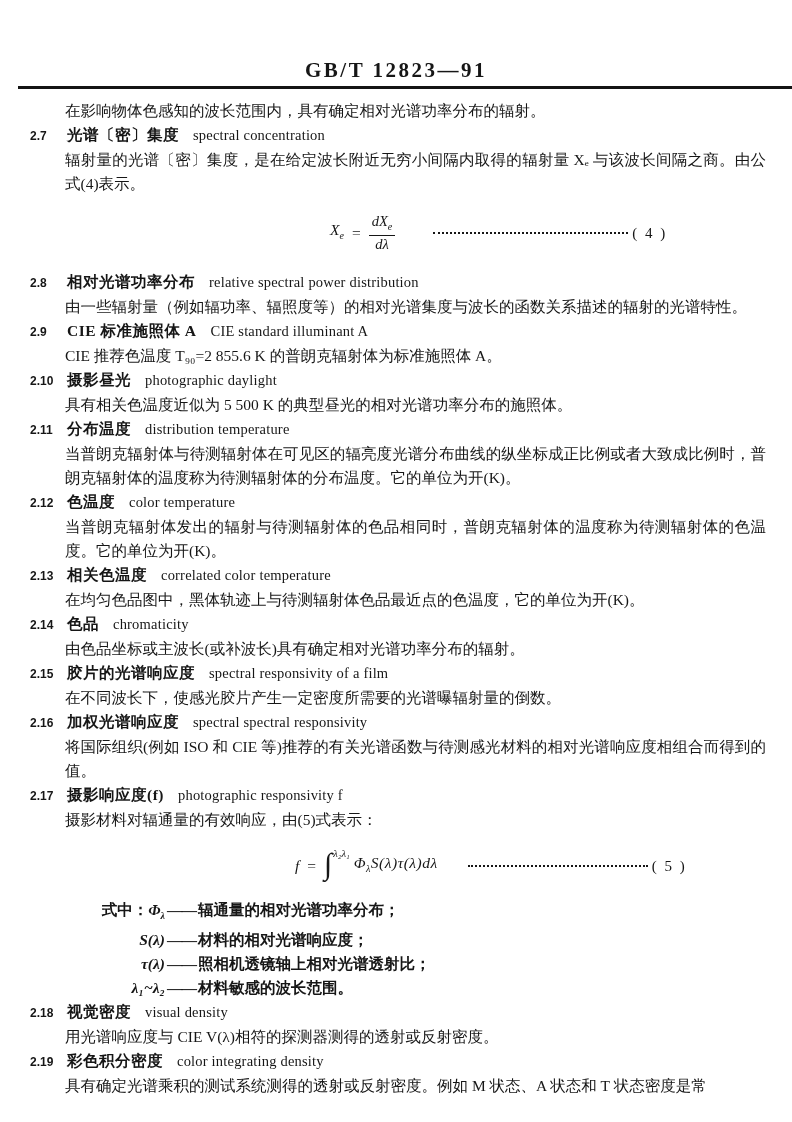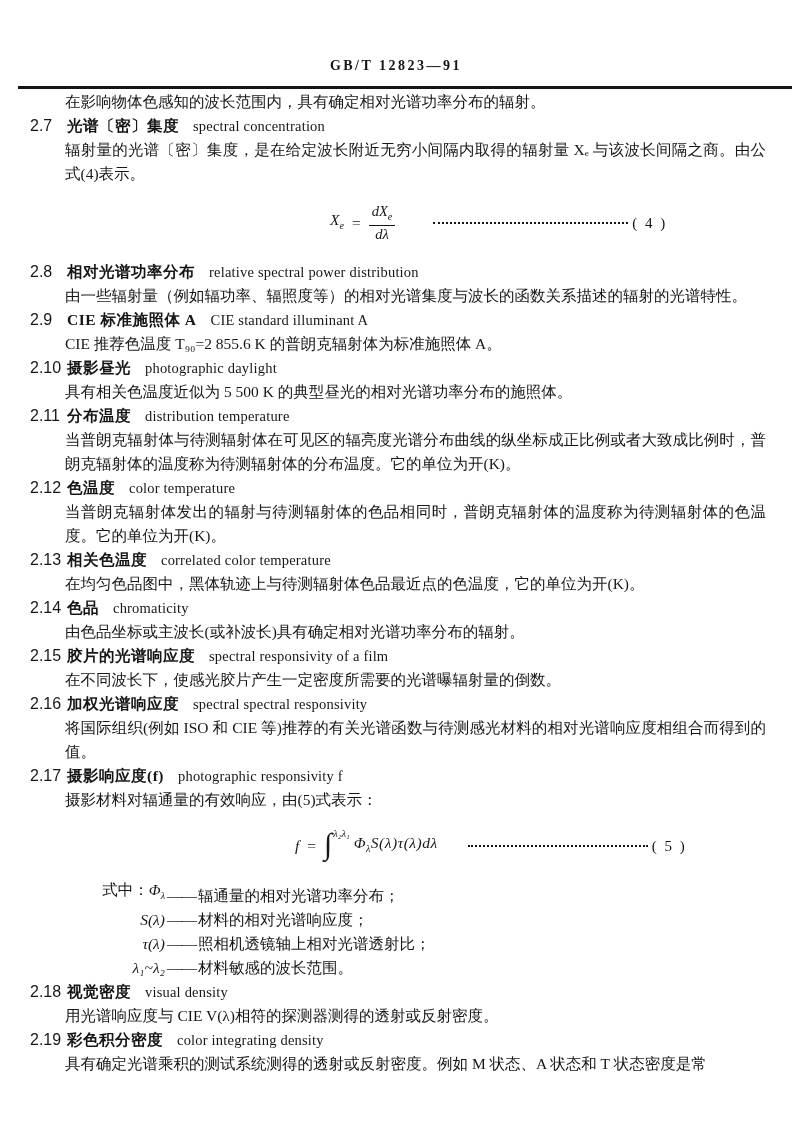--- a/index.html
+++ b/index.html
@@ -4,34 +4,34 @@
 <style>
   html,body{margin:0;padding:0;}
   body{
     width:792px;height:1122px;background:#ffffff;color:#161616;
     font-family:"Liberation Serif","DejaVu Serif",serif;
     overflow:hidden;
   }
   .page{position:relative;width:792px;height:1122px;}
   .doc-header{
     padding-top:58px;text-align:center;
-    font-weight:bold;font-size:14px;letter-spacing:2.5px;
+    font-weight:bold;font-size:21px;letter-spacing:2.5px;
   }
   .top-rule{
     position:absolute;left:18px;top:86px;width:774px;height:2.5px;
     background:#141414;
   }
   .content{
     padding:16px 26px 0 30px;
     font-size:15.5px;line-height:24px;
   }
   .para{margin:0 0 0 35px;text-align:justify;}
   .sec-heading{margin:0;white-space:nowrap;}
   .sec-num{
-    display:inline-block;width:37px;font-weight:normal;font-size:16px;
+    display:inline-block;width:37px;font-weight:bold;font-size:12px;
     font-family:"Liberation Sans","DejaVu Sans",sans-serif;
   }
   .sec-title-zh{font-weight:bold;letter-spacing:0.5px;}
   .sec-title-en{margin-left:14px;font-size:14.5px;letter-spacing:0.2px;}
   .sec-body{margin:0 0 0 35px;text-align:justify;}
   
   .formula-row{
     display:flex;align-items:center;
     font-style:italic;font-size:15.5px;
   }
@@ -52,21 +52,21 @@
   .int-bounds .lo{align-self:flex-start;}
   .f-body{letter-spacing:0.5px;}
   .dot-leader{
     width:195px;height:0;border-top:2.6px dotted #161616;
     margin:0 4px 0 38px;align-self:center;
   }
   .formula-5 .dot-leader{width:180px;margin-left:30px;}
   .f-no{font-style:normal;letter-spacing:2px;font-size:15px;}
   
   .defs{margin-left:35px;}
-  .def-row{display:flex;align-items:flex-end;}
+  .def-row{display:flex;align-items:flex-start;font-weight:bold;}
   .def-sym{
     display:inline-block;min-width:100px;text-align:right;
     font-style:italic;white-space:nowrap;
   }
   .def-sym .zh{font-style:normal;}
   .def-dash{font-style:normal;letter-spacing:-1px;padding:0 2px 0 2px;}
   .def-desc{font-style:normal;}
 </style>
 </head>
 <body>

